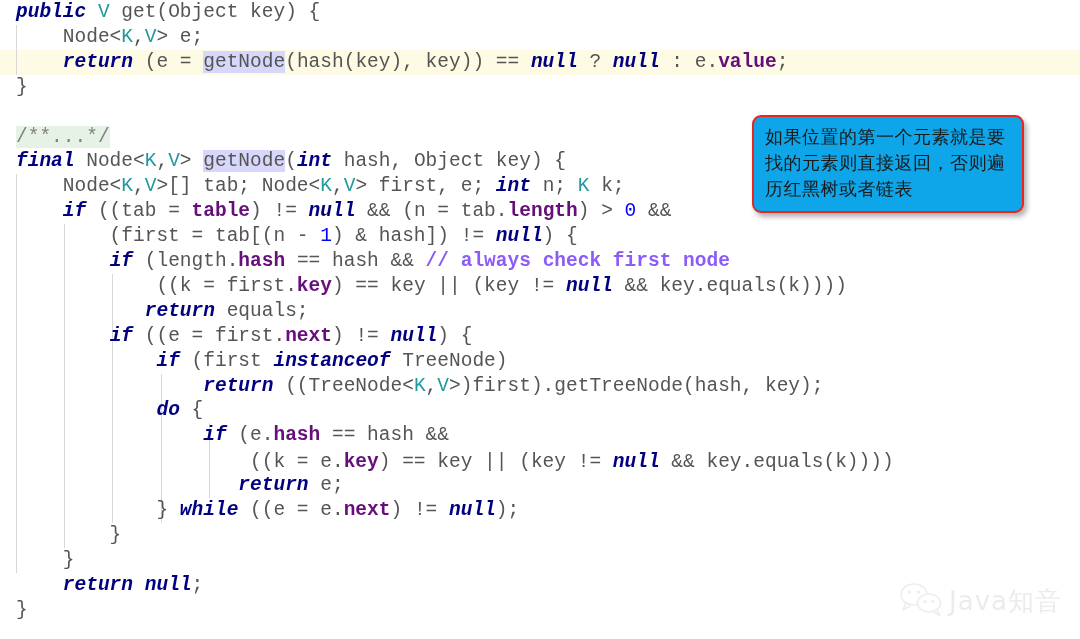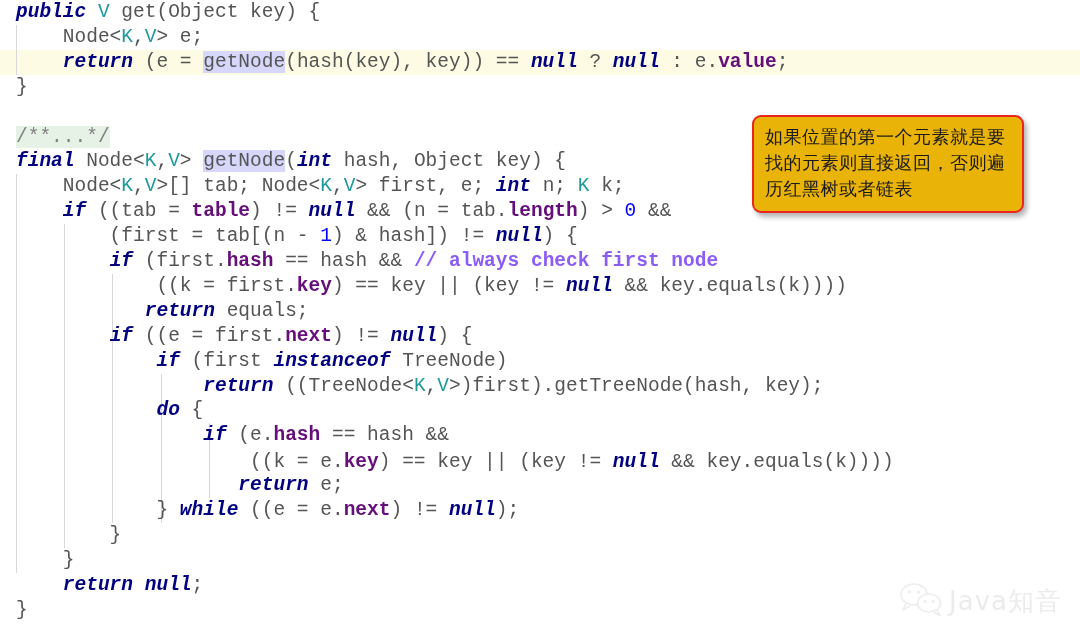--- a/index.html
+++ b/index.html
@@ -67,21 +67,21 @@
   .ital    { font-style: italic; }
   .methodhl{ background: #d7d7fb; }                  
 
   
   #annotation {
     position: absolute;
     left: 752px;
     top: 115px;
     width: 272px;
     box-sizing: border-box;
-    background: #eab308;
+    background: #0ea5e9;
     border: 2px solid #e8251f;
     border-radius: 9px;
     padding: 7px 11px 9px 11px;
     box-shadow: 3px 4px 5px rgba(0,0,0,0.30);
     font-family: "DejaVu Sans", "Liberation Sans", sans-serif;
     font-size: 18px;
     line-height: 26px;
     color: #1a1a1a;
     letter-spacing: 0.5px;
   }
@@ -131,21 +131,21 @@
   <div class="code-line" style="top:124.5px;"><span class="txt"><span class="doccmt">/**...*/</span></span></div>
 
   <div class="code-line" style="top:149.4px;"><span class="txt"><span class="kw">final</span> <span class="plain">Node&lt;</span><span class="typ">K</span><span class="plain">,</span><span class="typ">V</span><span class="plain">&gt; </span><span class="methodhl">getNode</span><span class="plain">(</span><span class="kw">int</span> <span class="plain">hash, Object key) {</span></span></div>
 
   <div class="code-line" style="top:174.3px;"><span class="txt"><span class="plain">    Node&lt;</span><span class="typ">K</span><span class="plain">,</span><span class="typ">V</span><span class="plain">&gt;[] tab; Node&lt;</span><span class="typ">K</span><span class="plain">,</span><span class="typ">V</span><span class="plain">&gt; first, e; </span><span class="kw">int</span> <span class="plain">n; </span><span class="typ">K</span> <span class="plain">k;</span></span></div>
 
   <div class="code-line" style="top:199.2px;"><span class="txt"><span class="plain">    </span><span class="kw">if</span> <span class="plain">((tab = </span><span class="kw2">table</span><span class="plain">) != </span><span class="kw">null</span> <span class="plain">&amp;&amp; (n = tab.</span><span class="kw2">length</span><span class="plain">) &gt; </span><span class="num">0</span> <span class="plain">&amp;&amp;</span></span></div>
 
   <div class="code-line" style="top:224.1px;"><span class="txt"><span class="plain">        (first = tab[(n - </span><span class="num">1</span><span class="plain">) &amp; hash]) != </span><span class="kw">null</span><span class="plain">) {</span></span></div>
 
-  <div class="code-line" style="top:249.0px;"><span class="txt"><span class="plain">        </span><span class="kw">if</span> <span class="plain">(first.</span><span class="kw2">hash</span> <span class="plain">== hash &amp;&amp; </span><span class="cmt">// always check first node</span></span></div>
+  <div class="code-line" style="top:249.0px;"><span class="txt"><span class="plain">        </span><span class="kw">if</span> <span class="plain">(length.</span><span class="kw2">hash</span> <span class="plain">== hash &amp;&amp; </span><span class="cmt">// always check first node</span></span></div>
 
   <div class="code-line" style="top:273.9px;"><span class="txt"><span class="plain">            ((k = first.</span><span class="kw2">key</span><span class="plain">) == key || (key != </span><span class="kw">null</span> <span class="plain">&amp;&amp; key.equals(k))))</span></span></div>
 
   <div class="code-line" style="top:298.8px;"><span class="txt"><span class="plain">           </span><span class="kw">return</span> <span class="plain">equals;</span></span></div>
 
   <div class="code-line" style="top:323.7px;"><span class="txt"><span class="plain">        </span><span class="kw">if</span> <span class="plain">((e = first.</span><span class="kw2">next</span><span class="plain">) != </span><span class="kw">null</span><span class="plain">) {</span></span></div>
 
   <div class="code-line" style="top:348.6px;"><span class="txt"><span class="plain">            </span><span class="kw">if</span> <span class="plain">(first </span><span class="kw">instanceof</span> <span class="plain">TreeNode)</span></span></div>
 
   <div class="code-line" style="top:373.5px;"><span class="txt"><span class="plain">                </span><span class="kw">return</span> <span class="plain">((TreeNode&lt;</span><span class="typ">K</span><span class="plain">,</span><span class="typ">V</span><span class="plain">&gt;)first).getTreeNode(hash, key);</span></span></div>

